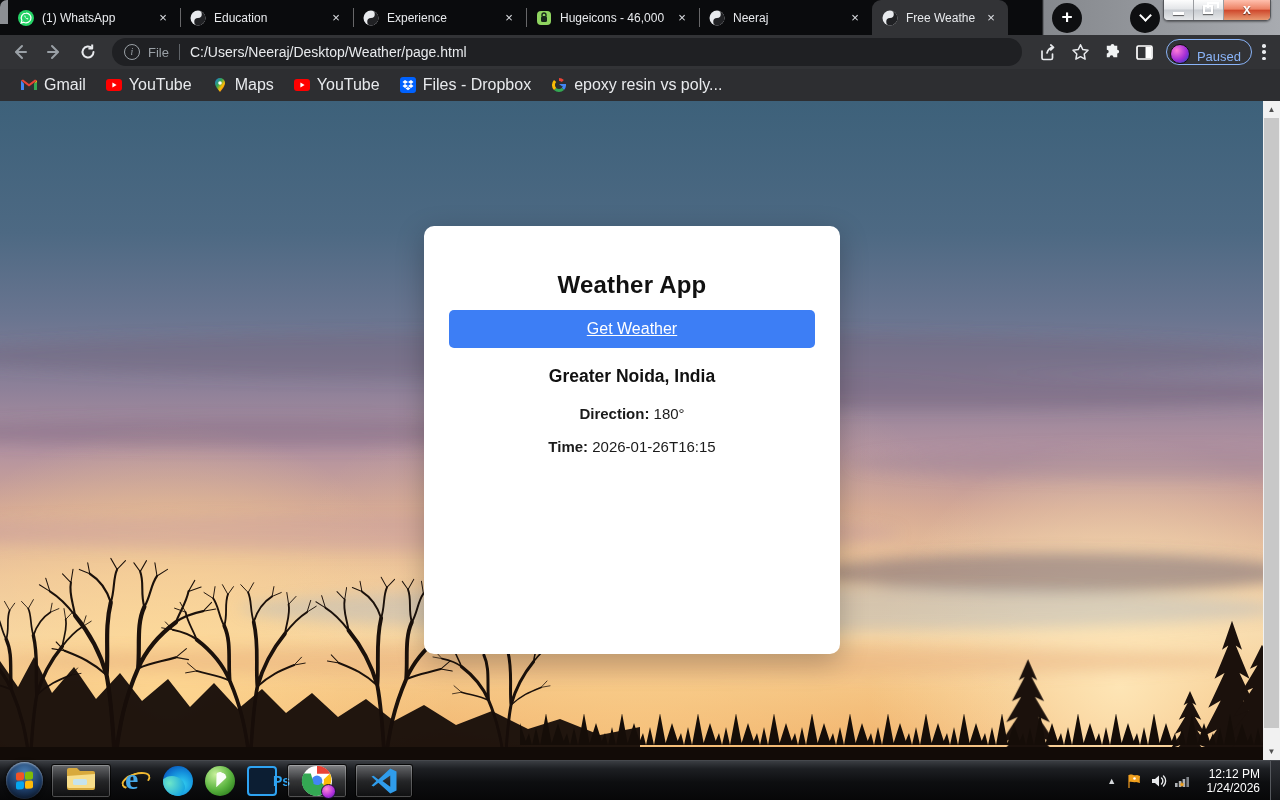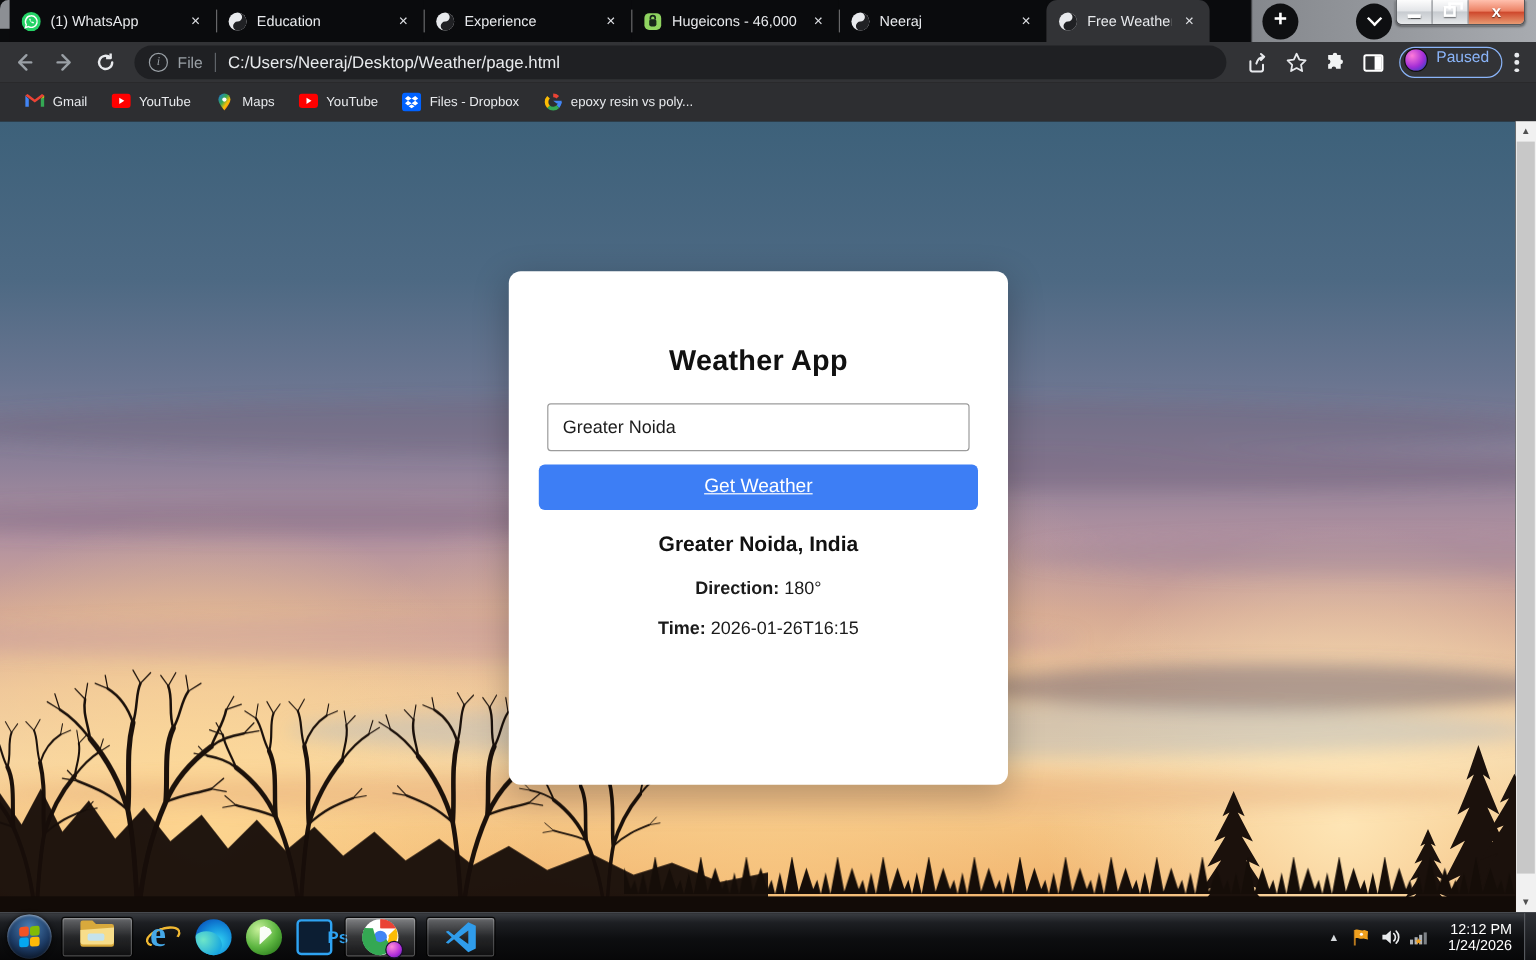--- a/index.html
+++ b/index.html
@@ -37,45 +37,45 @@
   
   .toolbar { position:absolute; top:35px; left:0; width:1280px; height:34px; background:#323336; display:flex; align-items:center; }
   .nav-ic { width:28px; height:28px; margin-left:6px; flex:0 0 28px; display:flex; align-items:center; justify-content:center; }
   .omnibox { height:28px; flex:1; margin:0 10px; background:#1f2023; border-radius:14px; display:flex; align-items:center; padding:0 12px; min-width:0; }
   .omni-info { width:16px; height:16px; border:1.4px solid #9aa0a6; border-radius:50%; color:#9aa0a6; font-size:10px; line-height:13px; text-align:center; font-style:italic; font-family:"Liberation Serif",serif; flex:0 0 16px; }
   .omni-file { color:#9aa0a6; font-size:13px; margin:0 10px 0 8px;text-align:right; }
   .omni-sep { width:1px; height:16px; background:#5f6368; margin-right:10px; }
   .omni-url { color:#e8eaed; font-size:14px; white-space:nowrap; overflow:hidden; }
   .tb-right { display:flex; align-items:center; margin-right:6px; }
   .tb-ic { width:30px; height:28px; display:flex; align-items:center; justify-content:center; margin-left:2px; }
-  .profile-pill { display:flex; align-items:flex-start; border:1.5px solid #8ab4f8; border-radius:14px; height:26px; padding:0 10px 0 3px; margin-left:6px; }
+  .profile-pill { display:flex; align-items:flex-end; border:1.5px solid #8ab4f8; border-radius:14px; height:26px; padding:0 10px 0 3px; margin-left:6px; }
   .avatar { width:20px; height:20px; border-radius:50%; background:radial-gradient(circle at 32% 30%,#ff7ad9,#a22dd6 55%,#2b45c4 90%); margin-right:7px; border:1px solid #111; }
   .paused-txt { color:#8ab4f8; font-size:13px; }
   .dots3 { width:4px; height:16px; display:flex; flex-direction:column; justify-content:space-between; margin:0 8px 0 10px; }
   .dots3 i { width:3.5px; height:3.5px; border-radius:50%; background:#e8eaed; }
 
   
   .bookmarks { position:absolute; top:69px; left:0; width:1280px; height:32px; background:#2d2e31; display:flex; align-items:center; padding-left:12px; box-shadow:0 1px 0 #1c1d1f; }
   .bm { display:flex; align-items:center; height:24px; padding:0 9px; border-radius:12px; margin-right:2px; }
   .bm .bm-ic { width:16px; height:16px; margin-right:7px; flex:0 0 16px; }
-  .bm .bm-label { color:#e8eaed; font-size:11px; white-space:nowrap; }
+  .bm .bm-label { color:#e8eaed; font-size:16px; white-space:nowrap; }
 
   
   .page { position:absolute; top:101px; left:0; width:1263px; height:659px; overflow:hidden; }
   .bg-svg { position:absolute; inset:0; width:100%; height:100%; }
 
   
   .scrollbar { position:absolute; top:101px; right:0; width:17px; height:659px; background:#f1f1f1; }
   .sb-btn { position:absolute; left:0; width:17px; height:17px; color:#505050; font-size:8px; text-align:center; line-height:17px; }
   .sb-up { top:0; } .sb-down { bottom:0; }
   .sb-thumb { position:absolute; left:1px; top:17px; width:15px; height:610px; background:#c8c8c8; }
 
   
   .card { position:absolute; left:424px; top:125px; width:416px; height:428px; background:#fff; border-radius:10px;
-    box-shadow:0 8px 28px rgba(0,0,0,.25); padding:16px 25px; text-align:center; }
+    box-shadow:0 8px 28px rgba(0,0,0,.25); padding:0 25px; text-align:center; }
   .card h1 { font-size:24px; line-height:28px; margin-top:45px; color:#111; letter-spacing:.2px; }
   .city-input { display:block; width:calc(100% - 14px); margin:21px 7px 0; height:40px; border:1px solid #9c9c9c; border-radius:3px;
     font-size:15px; font-family:"Liberation Sans",sans-serif; color:#1c1c1c; padding:0 12px; outline:none; text-align:left; }
   .get-btn { display:block; width:100%; height:38px; margin-top:11px; background:#3d7ef5; border:none; border-radius:5px;
     color:#ffffff; font-size:16px; font-family:"Liberation Sans",sans-serif; cursor:pointer;text-decoration:underline; }
   .loc { margin-top:18px; font-size:17.5px; font-weight:bold; color:#111; }
   .temp { margin-top:16px; font-size:35px; line-height:42px; font-weight:bold; color:#0a0a0a; }
   .wline { margin-top:18px; font-size:15px; color:#1b1b1b; }
   .wline + .wline { margin-top:16px; }
   .wline b { font-weight:bold; }
@@ -403,21 +403,20 @@
     <use href="#bareTree" transform="translate(30,666) scale(-0.85,0.9)"></use>
 
     <path d="M0 659 L0 560 L18 586 L34 556 L52 592 L74 566 L96 598 L120 572 L142 600 L168 578 L190 606 L214 582 L238 608 L262 588 L286 612 L312 592 L338 616 L366 598 L394 620 L424 604 L456 624 L492 610 L528 628 L560 618 L600 634 L640 626 L640 659 Z" fill="#170e09" opacity=".96"></path>
 
     <rect x="520" y="613" width="743" height="46" fill="url(#treeline)"></rect>
     <rect x="0" y="646" width="1263" height="13" fill="#120b07"></rect>
   </svg>
 
   <div class="card">
     <h1>Weather App</h1>
-    <input class="city-input" type="text" value="Greater Noida" style="">
     <button class="get-btn">Get Weather</button>
     <div class="loc">Greater Noida, India</div>
     <div class="wline"><b>Direction:</b> <span>180°</span></div>
     <div class="wline"><b>Time:</b> <span>2026-01-26T16:15</span></div>
   </div>
 </div>
 
 <div class="scrollbar">
   <div class="sb-btn sb-up">▲</div>
   <div class="sb-thumb"></div>

